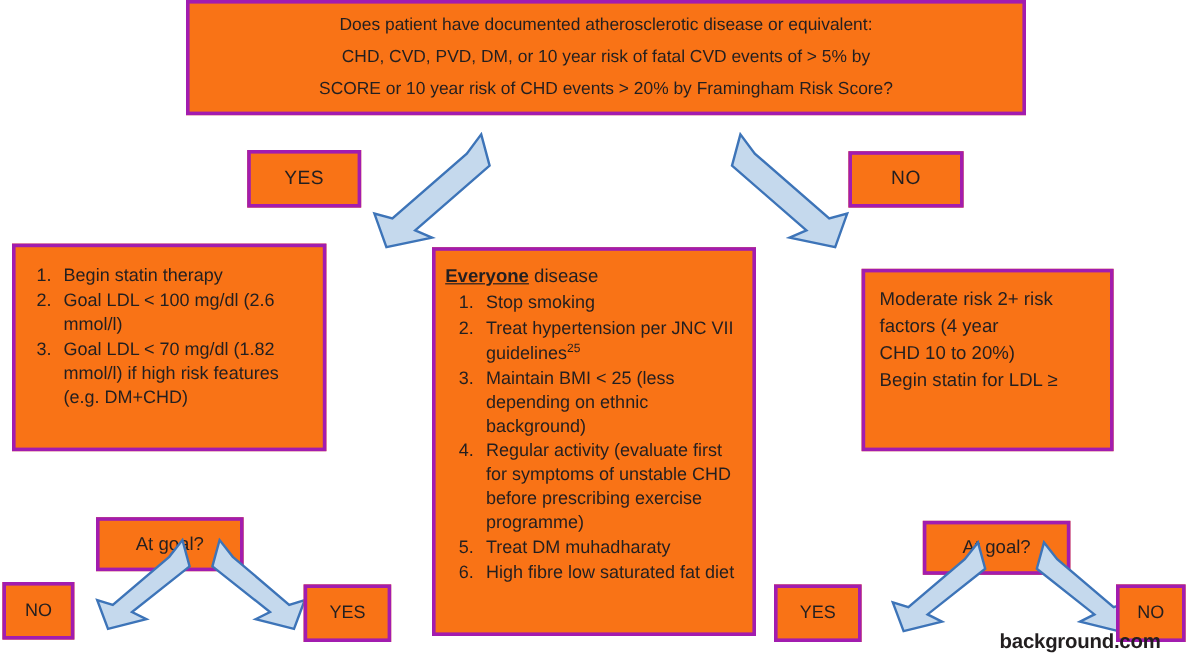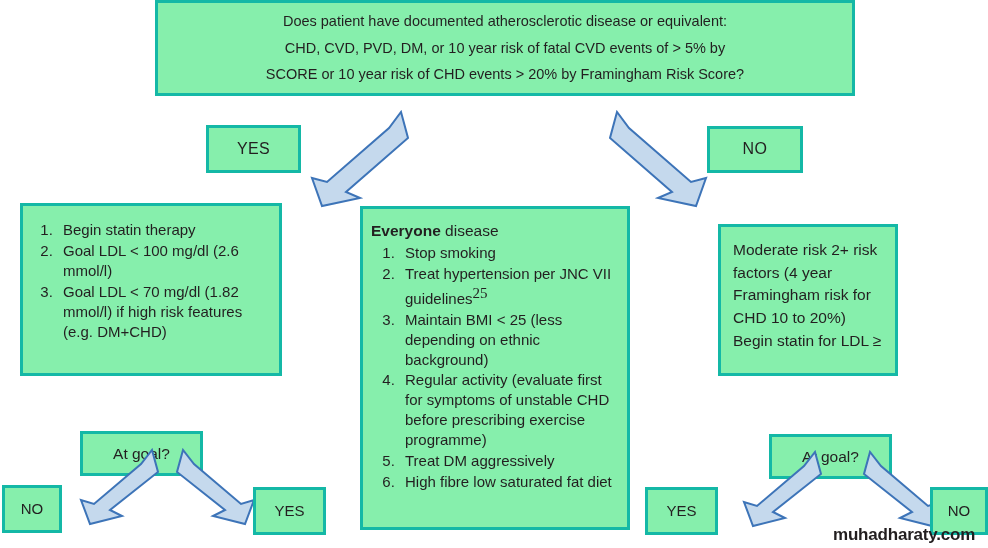--- a/index.html
+++ b/index.html
@@ -17,22 +17,22 @@
   }
   #canvas {
     position: absolute;
     left: 0; top: 0;
     width: 988px;
     height: 548px;
   }
   .box {
     position: absolute;
     box-sizing: border-box;
-    background: #86efac;
-    border: 3px solid #14b8a6;
+    background: #f97316;
+    border: 3px solid #a21caf;
     color: #231f20;
     line-height: 1.28;
   }
   .box.center-text {
     display: flex;
     align-items: center;
     justify-content: center;
     text-align: center;
   }
   .box.pad {
@@ -68,27 +68,28 @@
   }
   ol.numlist.tight > li {
     line-height: 1.33;
   }
   .everyone-head {
     font-size: 15.5px;
     margin: 0 0 2px 2px;
   }
   .everyone-head b {
     font-weight: 700;
+    text-decoration: underline;
   }
   .plain-lines {
     font-size: 15.5px;
     line-height: 1.46;
   }
   .plain-lines div { white-space: nowrap; }
-  sup { font-size: 15px; vertical-align: super; font-family: Liberation Serif, serif; }
+  sup { font-size: 10px; vertical-align: super; }
   .arrow {
     position: absolute;
   }
   .watermark {
     position: absolute;
     font-size: 17px;
     font-weight: 700;
     color: #221e1f;
     letter-spacing: -0.2px;
     white-space: nowrap;
@@ -116,47 +117,46 @@
   </div>
 
   <svg class="arrow" style="left:303px; top:110px;" width="110" height="100" viewBox="0 0 110 100">
     <polygon points="101,2 108,28 46,82 60,88 22,96 12,68 27,72 89,18" transform="translate(-3,0)" fill="#c5d9ed" stroke="#3d74b8" stroke-width="2" stroke-linejoin="miter"></polygon>
   </svg>
 
   <svg class="arrow" style="left:608px; top:110px;" width="110" height="100" viewBox="0 0 110 100">
     <polygon points="9,2 2,28 64,82 50,88 88,96 98,68 83,72 21,18" fill="#c5d9ed" stroke="#3d74b8" stroke-width="2" stroke-linejoin="miter"></polygon>
   </svg>
 
-  <div class="box" style="left:20px; top:203px; width:262px; height:173px; padding:14px 10px 8px 4px;">
+  <div class="box" style="left:10px; top:203px; width:262px; height:173px; padding:14px 10px 8px 4px;">
     <ol class="numlist">
       <li>Begin statin therapy</li>
       <li>Goal LDL &lt; 100 mg/dl (2.6 mmol/l)</li>
       <li>Goal LDL &lt; 70 mg/dl (1.82 mmol/l) if high risk features (e.g. DM+CHD)</li>
     </ol>
   </div>
 
   <div class="box" style="left:360px; top:206px; width:270px; height:324px; padding:12px 8px 6px 6px;">
     <div class="everyone-head">
       <b>Everyone</b><span> disease</span>
     </div>
     <ol class="numlist tight">
       <li>Stop smoking</li>
       <li><span>Treat hypertension per JNC VII guidelines</span><sup>25</sup></li>
       <li>Maintain BMI &lt; 25 (less depending on ethnic background)</li>
       <li>Regular activity (evaluate first for symptoms of unstable CHD before prescribing exercise programme)</li>
-      <li>Treat DM aggressively</li>
+      <li>Treat DM muhadharaty</li>
       <li>High fibre low saturated fat diet</li>
     </ol>
   </div>
 
-  <div class="box" style="left:718px; top:224px; width:180px; height:152px; padding:12px 8px 8px 12px;">
+  <div class="box" style="left:718px; top:224px; width:210px; height:152px; padding:12px 8px 8px 12px;">
     <div class="plain-lines">
       <div>Moderate risk 2+ risk</div>
       <div>factors (4 year</div>
-      <div>Framingham risk for</div>
       <div>CHD 10 to 20%)</div>
       <div>Begin statin for LDL ≥</div>
     </div>
   </div>
 
   <div class="box center-text goal-box" style="left:80px; top:393px; width:123px; height:45px;">
     <span>At goal?</span>
   </div>
 
   <svg class="arrow" style="left:72px; top:448px;" width="88" height="78" viewBox="0 0 88 78">
@@ -189,16 +189,16 @@
 
   <div class="box center-text small-label-box" style="left:645px; top:487px; width:73px; height:48px;">
     <span>YES</span>
   </div>
 
   <div class="box center-text small-label-box" style="left:930px; top:487px; width:58px; height:48px;">
     <span>NO</span>
   </div>
 
   <div class="watermark" style="left:833px; top:525px;">
-    <span>muhadharaty.com</span>
+    <span>background.com</span>
   </div>
 
 </div>
 
 </body></html>

